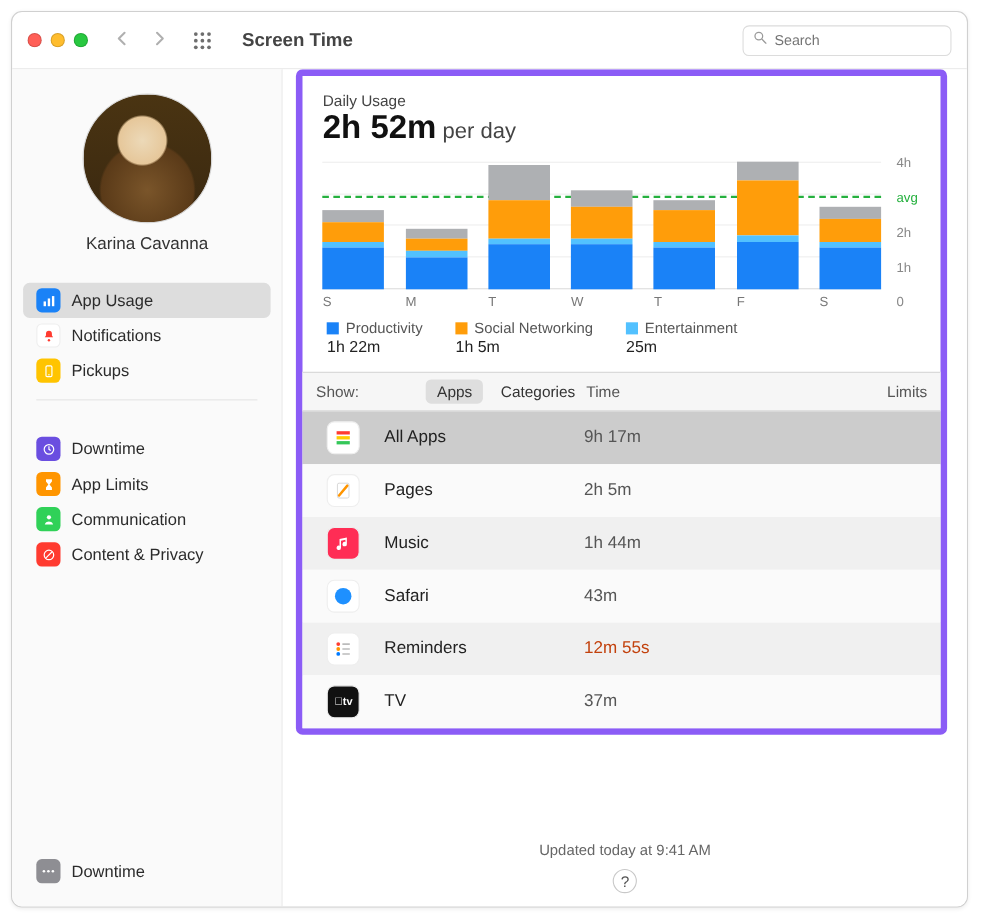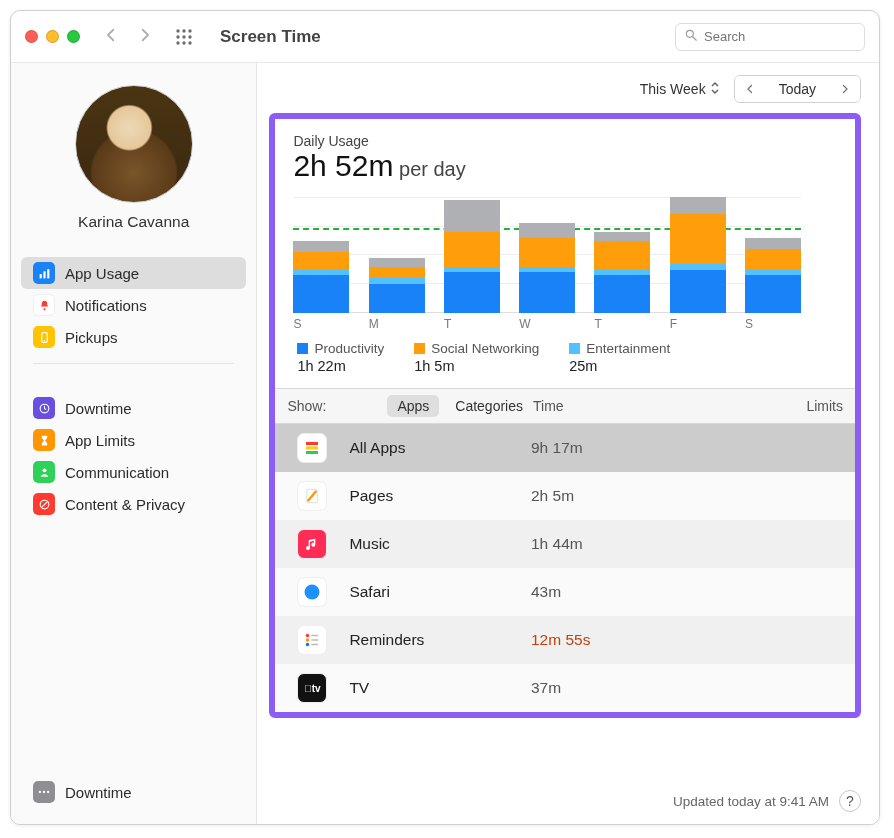--- a/index.html
+++ b/index.html
@@ -136,21 +136,21 @@
   .seg-today { padding: 0 14px; border-left:1px solid #e0e0e0; border-right:1px solid #e0e0e0;}
 
   .card {
     margin: 0 18px 0 12px;
     border: 6px solid #8b5cf6;
     border-radius: 6px;
     background:#fff;
   }
   .card-head { padding: 14px 18px 8px; }
   .card-head .small { font-size: 14px; color:#444; }
-  .card-head .big { font-size: 30px; font-weight:400; color:#111; }
+  .card-head .big { font-size: 30px; font-weight:700; color:#111; }
   .card-head .per { font-size: 20px; font-weight:400; color:#444;}
   
   .chart {
     height: 140px;
     position: relative;
     margin: 0 18px 0 18px;
   }
   .ylabels {
     position:absolute; right:-6px; top:0; bottom:0;
     display:flex; flex-direction:column; justify-content:space-between;
@@ -239,21 +239,21 @@
   }
   .app-icon {
     width:30px; height:30px; border-radius:7px; display:flex; align-items:center; justify-content:center;
     background:#fff; border:1px solid #eee; margin-left:10px; color:#555; font-size:14px;
   }
   .footer {
     margin-top: auto;
     display:flex; align-items:center; justify-content:flex-end;
     gap:10px;
     padding: 8px 18px 12px;
-    font-size:13.5px; color:#666;
+    font-size:13.5px; color:#666;flex-direction:column;
   }
   .help-btn {
     width:22px; height:22px; border-radius:50%; border:1px solid #c8c8c8;
     display:flex; align-items:center; justify-content:center;
     font-size:14px; color:#555; background:#fff;
   }
 </style>
 </head>
 <body>
 
@@ -388,44 +388,20 @@
                 <circle cx="12" cy="12" r="2" fill="#fff"></circle>
                 <circle cx="19" cy="12" r="2" fill="#fff"></circle>
               </svg>
           </div>
           <span>Downtime</span>
         </div>
       </div>
     </div>
 
     <div class="main">
-      <div class="topbar">
-        <div class="week-picker">
-          <span>This Week</span>
-          <span>
-            <svg width="10" height="16" viewBox="0 0 10 16">
-                <path d="M2 6 L5 3 L8 6" stroke="#666" stroke-width="1.5" fill="none"></path>
-                <path d="M2 10 L5 13 L8 10" stroke="#666" stroke-width="1.5" fill="none"></path>
-              </svg>
-          </span>
-        </div>
-        <div class="seg">
-          <div class="seg-btn seg-arrow">
-            <svg width="12" height="12" viewBox="0 0 24 24">
-                <path d="M15 5 L8 12 L15 19" stroke="#777" stroke-width="2.5" fill="none" stroke-linecap="round"></path>
-              </svg>
-          </div>
-          <div class="seg-btn seg-today">Today</div>
-          <div class="seg-btn seg-arrow">
-            <svg width="12" height="12" viewBox="0 0 24 24">
-                <path d="M9 5 L16 12 L9 19" stroke="#777" stroke-width="2.5" fill="none" stroke-linecap="round"></path>
-              </svg>
-          </div>
-        </div>
-      </div>
 
       <div class="card">
         <div class="card-head">
           <div class="small">Daily Usage</div>
           <div>
             <span class="big">2h 52m</span><span class="per"> per day</span>
           </div>
         </div>
 
         <div class="chart">
@@ -480,20 +456,27 @@
               </div>
             </div>
           <div class="xlabels" id="xlabels">
               <span>S</span>
               <span>M</span>
               <span>T</span>
               <span>W</span>
               <span>T</span>
               <span>F</span>
               <span>S</span>
+            </div>
+          <div class="ylabels" id="ylabels">
+              <span>4h</span>
+              <span class="avg-label">avg</span>
+              <span>2h</span>
+              <span>1h</span>
+              <span>0</span>
             </div>
         </div>
 
         <div class="legend" id="legend">
             <div class="lg">
               <div class="row1">
                 <span class="swatch" style="background:#1a82f7"></span>
                 <span>Productivity</span>
               </div>
               <div class="row2">1h 22m</div>

